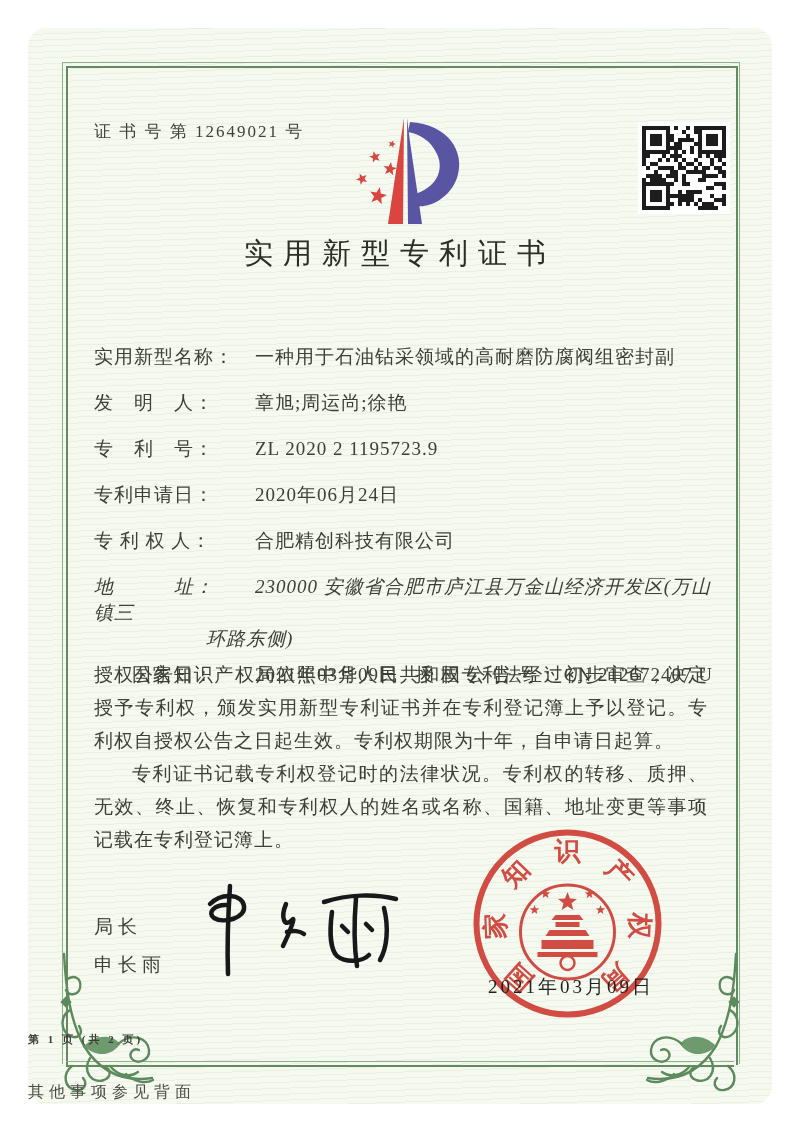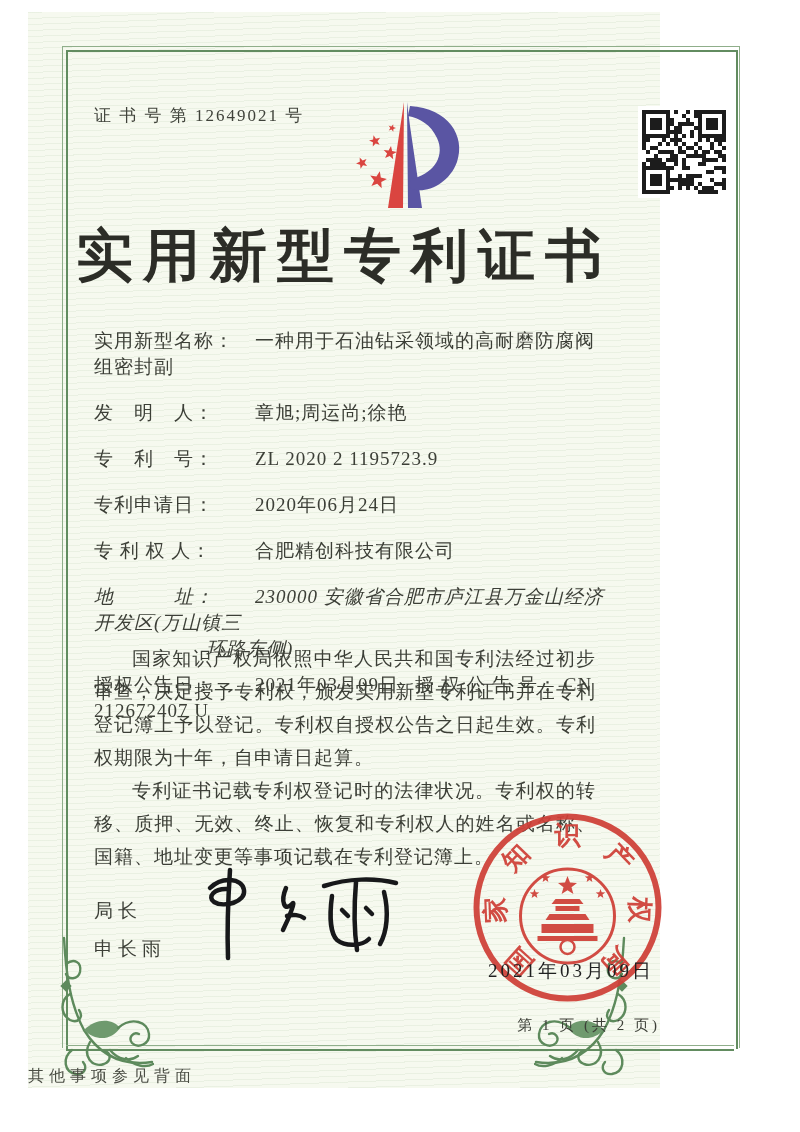--- a/index.html
+++ b/index.html
@@ -2,25 +2,26 @@
 <html><head>
 <meta charset="utf-8">
 <style>
   html,body{margin:0;padding:0;}
   body{
     width:800px;height:1132px;position:relative;background:#ffffff;
     font-family:"Liberation Serif","DejaVu Serif",serif;color:#3c3f37;
     overflow:hidden;
   }
   .sheet{
-    position:absolute;left:28px;top:12px;width:632px;height:1076px;
+    position:absolute;left:28px;top:28px;width:744px;height:1076px;
     background-color:#f6f9ef;
     background-image:repeating-linear-gradient(178deg,
       rgba(124,164,112,0.10) 0px, rgba(124,164,112,0.10) 1px,
       rgba(255,255,255,0) 1px, rgba(255,255,255,0) 6px);
+    border-radius:18px;
   }
   .frame-outer{
     position:absolute;left:34px;top:34px;width:676px;height:1001px;
     border-top:1px solid #8fae8a;border-left:1px solid #8fae8a;border-right:1px solid #8fae8a;
   }
   .frame-inner{
     position:absolute;left:38px;top:38px;width:668px;height:997px;
     border-top:2px solid #628c60;border-left:2px solid #628c60;border-right:2px solid #628c60;
   }
   .bottom-rule{
@@ -35,21 +36,21 @@
   }
   .logo{position:absolute;left:312px;top:80px;width:130px;height:128px;}
   .qr{
     position:absolute;left:610px;top:94px;width:84px;height:84px;background:#ffffff;
     padding:4px;display:flex;flex-wrap:wrap;align-content:flex-start;
   }
   .qr i{display:block;width:4px;height:4px;background:transparent;}
   .qr i.d{background:#1c1c1c;}
   .title{
     position:absolute;left:0;top:206px;width:100%;text-align:center;
-    font-size:57px;font-weight:700;letter-spacing:10px;color:#2c2d27;white-space:nowrap;
+    font-size:29px;font-weight:400;letter-spacing:10px;color:#2c2d27;white-space:nowrap;
   }
   .fields{position:absolute;left:66px;top:316px;right:48px;font-size:19px;}
   .field-row{line-height:26px;margin-bottom:20px;letter-spacing:1px;}
   .field-row.address{margin-bottom:10px;font-style:italic;}
   .flabel{display:inline-block;min-width:161px;}
   .addr-line2{margin-left:112px;line-height:26px;}
   .grant-val{display:inline-block;min-width:160px;}
   .paras{
     position:absolute;left:66px;right:64px;top:630px;
     font-size:19px;line-height:33px;text-align:justify;letter-spacing:1px;
@@ -57,22 +58,22 @@
   .paras p{margin:0;text-indent:2em;}
   .signer-title{position:absolute;left:66px;top:886px;font-size:19px;letter-spacing:5px;}
   .signer-name{position:absolute;left:66px;top:924px;font-size:19px;letter-spacing:5px;}
   .signature{position:absolute;left:162px;top:846px;width:240px;height:110px;}
   .seal{position:absolute;left:442px;top:798px;width:195px;height:195px;opacity:.93;}
   .seal-date{
     position:absolute;left:460px;top:946px;font-size:19px;letter-spacing:3px;
     color:#1f2020;z-index:5;white-space:nowrap;
   }
   .footer-page{
-    position:absolute;left:0;top:1004px;width:100%;text-align:right;
-    font-size:15px;letter-spacing:3px;color:#3c3f37;
+    position:absolute;left:0;top:1004px;width:100%;text-align:left;
+    font-size:11px;letter-spacing:3px;color:#3c3f37;font-weight:bold;
   }
   .footer-note{
     position:absolute;left:0;top:1054px;width:100%;text-align:left;
     font-size:16px;letter-spacing:5px;color:#4a4d44;
   }
 </style>
 </head>
 <body>
 
 <div class="sheet">

